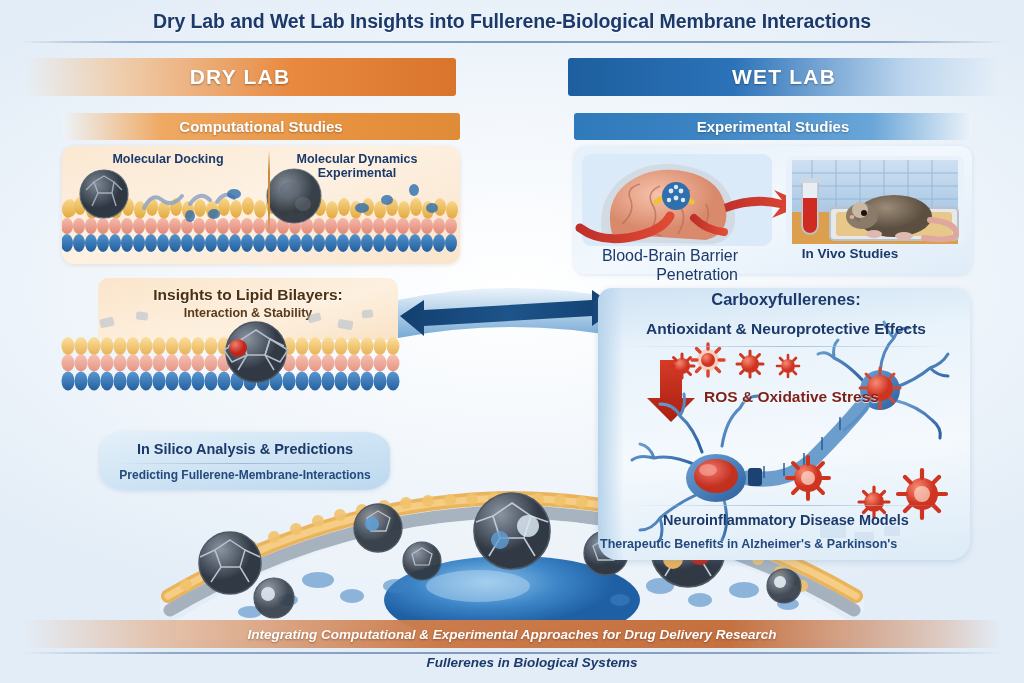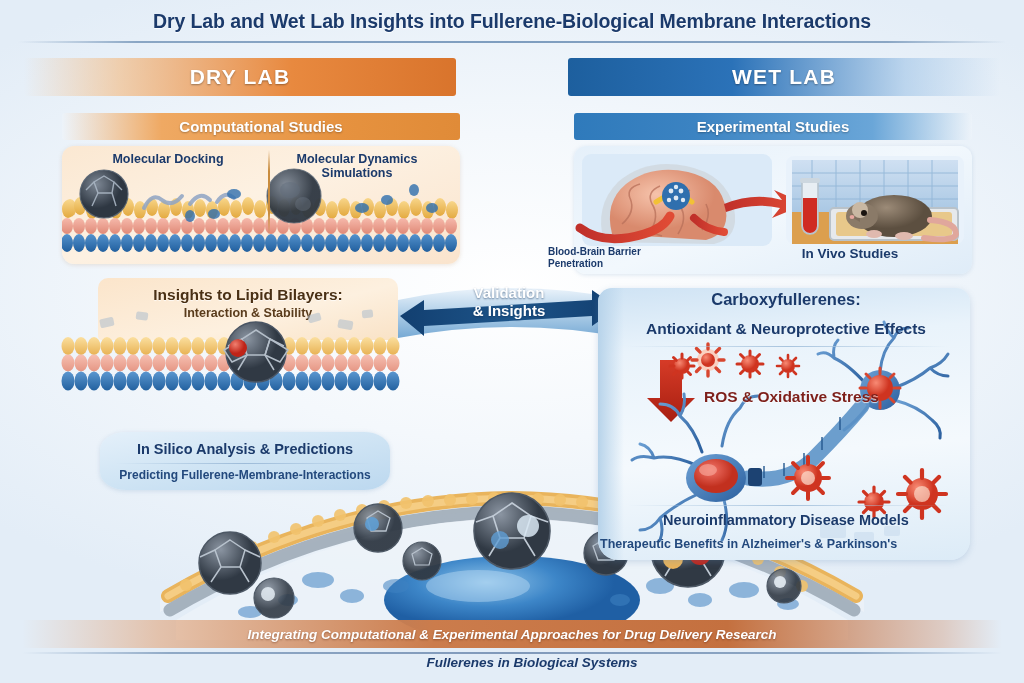--- a/index.html
+++ b/index.html
@@ -202,21 +202,21 @@
     line-height: 1.15;
   }
   .dry-divider {
     position: absolute; top: 150px; left: 268px; width: 1.5px; height: 85px;
     background: linear-gradient(180deg, rgba(200,150,90,0) 0%, #c98c3e 25%, #c98c3e 75%, rgba(200,150,90,0) 100%);
   }
 
   
   .bbb-label {
     position: absolute; top: 246px; left: 548px; width: 190px;
-    font-size: 10px; font-weight: bold; text-align: left; color: #1b3a6b;
+    font-size: 16px; font-weight: normal; text-align: right; color: #1b3a6b;
     line-height: 1.2;
   }
   .vivo-label {
     position: absolute; top: 246px; left: 760px; width: 180px;
     font-size: 13.5px; font-weight: bold; text-align: center; color: #1b3a6b;
   }
 
   
   .validation {
     position: absolute;
@@ -439,21 +439,21 @@
           <ellipse cx="228" cy="44" rx="10" ry="8" fill="#616d7b" stroke="none" opacity="0.6"></ellipse>
           <ellipse cx="241" cy="58" rx="8" ry="7" fill="#6d7885" stroke="none" opacity="0.5"></ellipse>
         </g>
       </g>
     </svg>
   </div>
   <div class="dock-label">Molecular Docking</div>
   <div class="dry-divider"></div>
   <div class="md-label">
     <span>Molecular Dynamics</span><br>
-    <span>Simulations</span>
+    <span>Experimental</span>
   </div>
 
   <div class="panel panel-wet-top">
     <svg width="398" height="128" viewBox="0 0 398 128">
       <defs>
         <radialGradient id="brainG" cx="40%" cy="35%">
           <stop offset="0%" stop-color="#f6c3ab"></stop>
             <stop offset="100%" stop-color="#d98a6d"></stop>
         </radialGradient>
         <linearGradient id="redArrow" x1="0" y1="0" x2="1" y2="0">
@@ -945,24 +945,18 @@
     </svg>
   </div>
   <div class="carboxy-title">Carboxyfullerenes:</div>
   <div class="carboxy-sub">Antioxidant &amp; Neuroprotective Effects</div>
   <div class="carboxy-rule"></div>
   <div class="ros-label">ROS &amp; Oxidative Stress</div>
   <div class="neuro-rule"></div>
   <div class="neuro-title">Neuroinflammatory Disease Models</div>
   <div class="neuro-sub">Therapeutic Benefits in Alzheimer's &amp; Parkinson's</div>
 
-  <div class="validation">
-    <div class="val-text">
-      <span>Validation</span><br>
-      <span>&amp; Insights</span>
-    </div>
-  </div>
 
   <div class="bottom-banner">Integrating Computational &amp; Experimental Approaches for Drug Delivery Research</div>
   <div class="bottom-rule"></div>
   <div class="footer-text">Fullerenes in Biological Systems</div>
 
 </div>
 
 </body></html>

